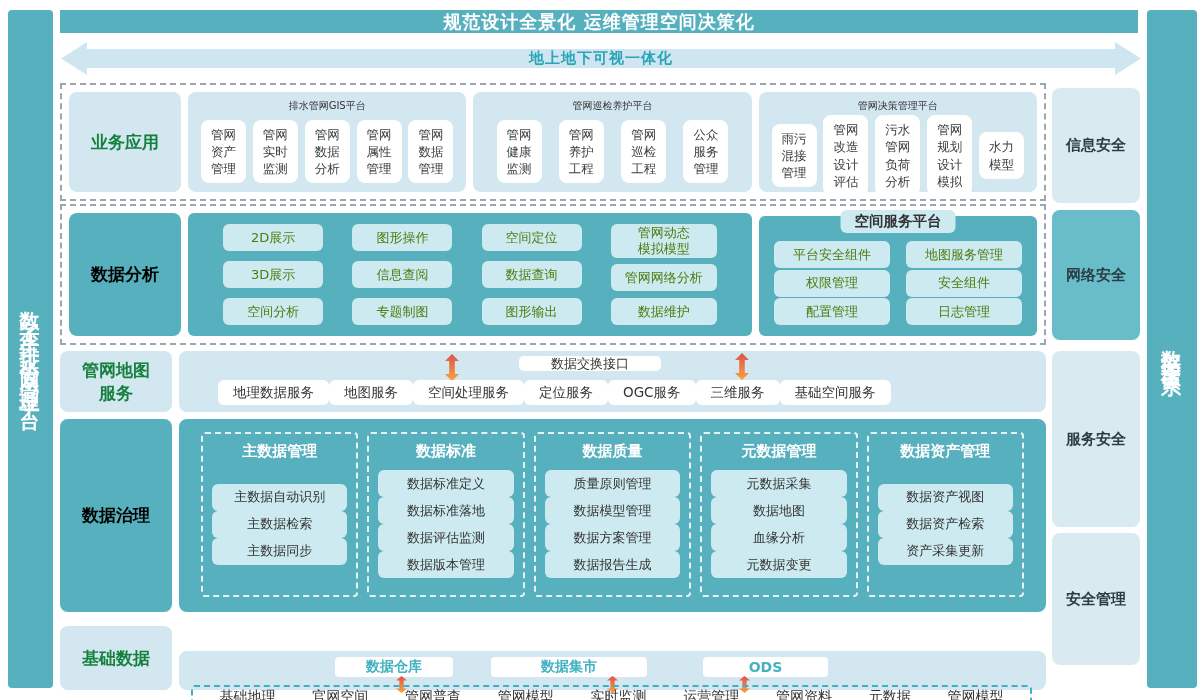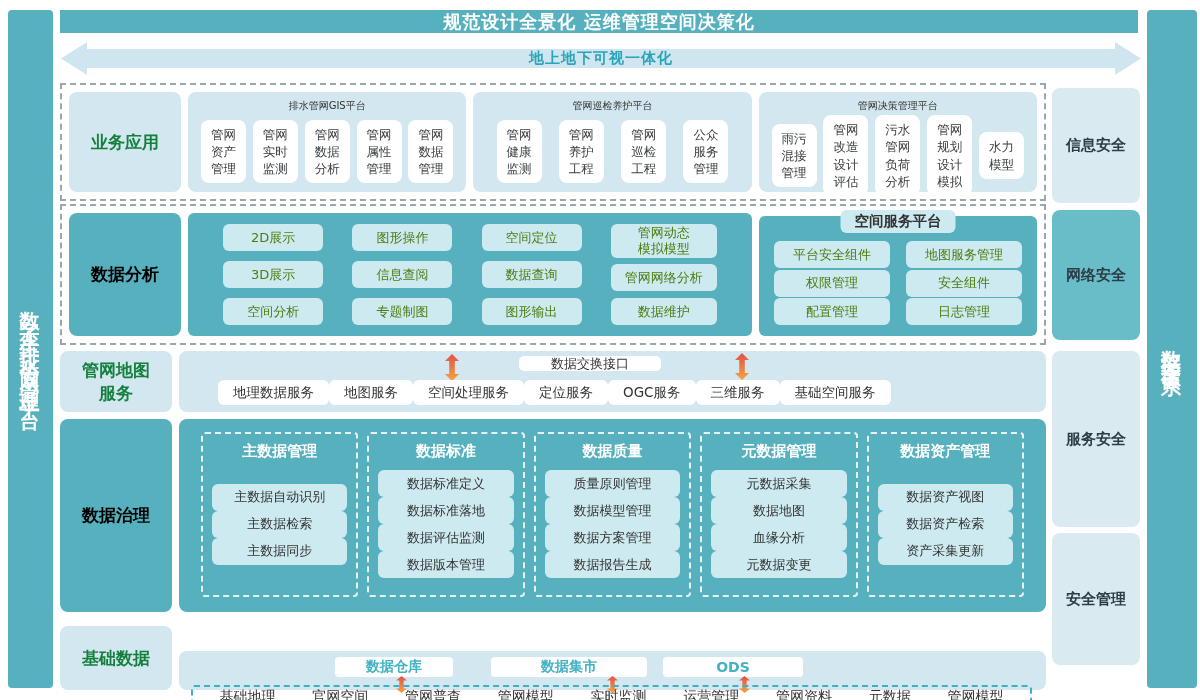--- a/index.html
+++ b/index.html
@@ -88,21 +88,21 @@
   .gcard{background:var(--card-light);border-radius:6px;height:27px;display:flex;align-items:center;
          justify-content:center;font-size:13px;color:#333;white-space:nowrap;}
 
   
   #row-base{top:626px;height:64px;}
   .base-panel{background:var(--panel-light);border-radius:8px;flex:1;position:relative;margin-top:25px;}
   .store{position:absolute;top:6px;height:20px;background:#fff;border-radius:4px;display:flex;
          align-items:center;justify-content:center;font-weight:600;color:#43b2c2;font-size:14px;}
   #store-0{left:156px;width:118px;}
   #store-1{left:312px;width:156px;}
-  #store-2{left:484px;width:140px;}
+  #store-2{left:524px;width:125px;}
   .varrow.small{width:11px;height:17px;}
   #base-arrow-0{left:217px;top:25px;}
   #base-arrow-1{left:428px;top:25px;}
   #base-arrow-2{left:560px;top:25px;}
   .sources{position:absolute;left:12px;right:14px;top:34px;height:23px;border:2px dashed #3fb0c2;
            border-radius:3px;display:flex;align-items:center;justify-content:space-around;
            font-size:14px;color:#333;box-sizing:border-box;padding:0 8px;}
   .source{white-space:nowrap;}
 
   

